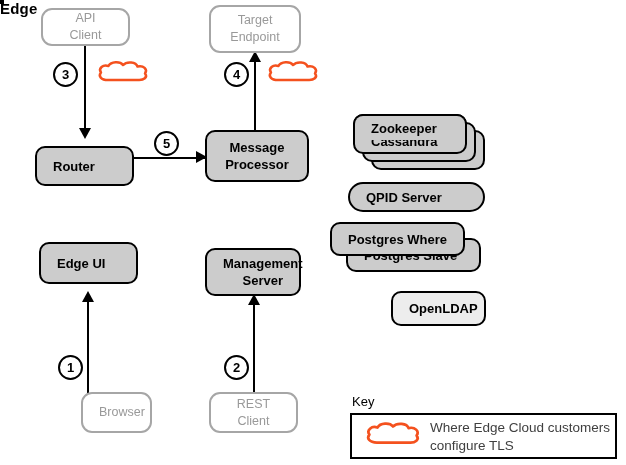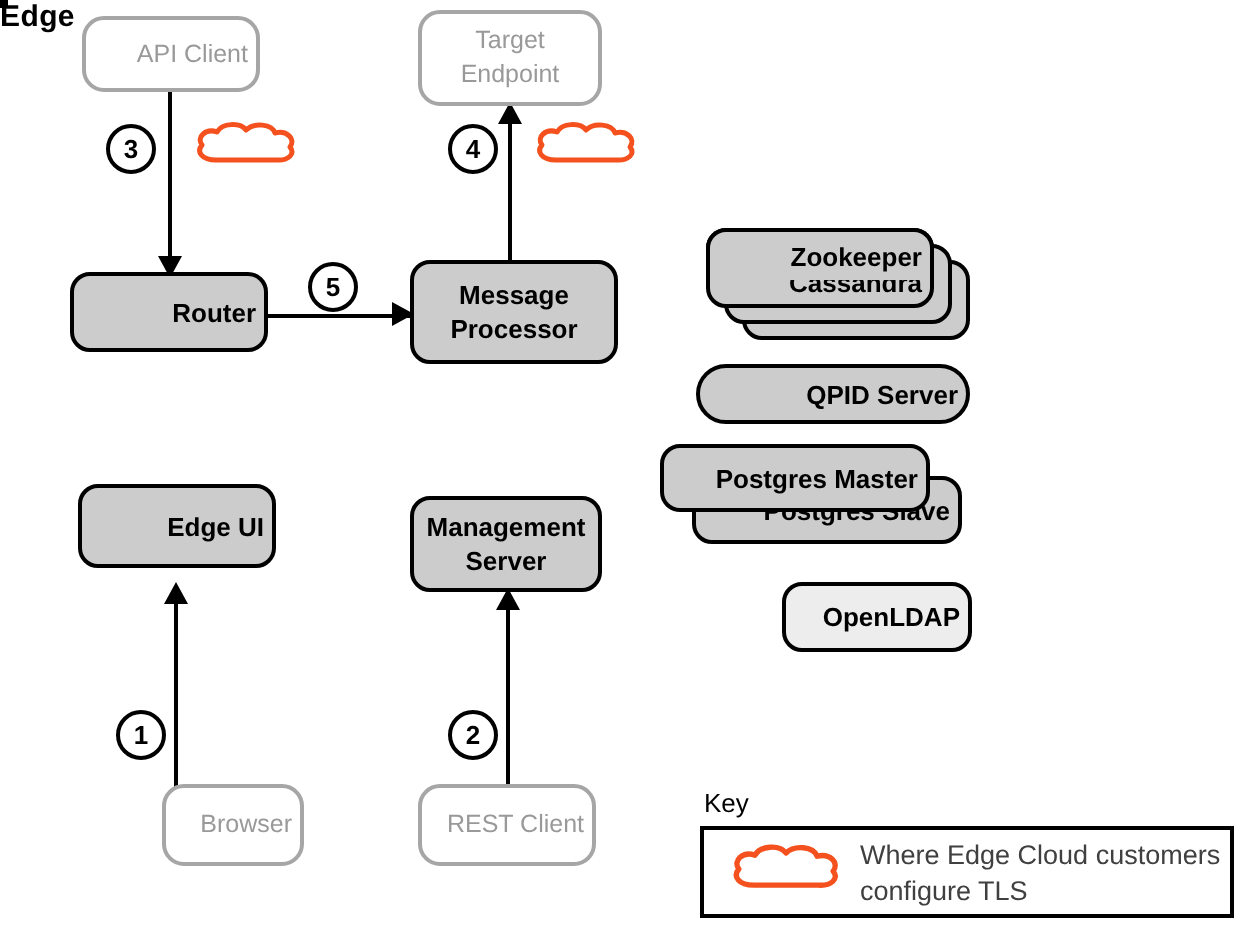--- a/index.html
+++ b/index.html
@@ -19,30 +19,30 @@
     background: #ffffff;
     overflow: hidden;
   }
 
   
   .node {
     position: absolute;
     box-sizing: border-box;
     display: flex;
     align-items: center;
-    justify-content: flex-end;
+    justify-content: flex-start;
     text-align: center;
     border-radius: 10px;
     font-weight: bold;
     font-size: 13px;
     line-height: 17px;
     color: #000000;
     background: #cccccc;
     border: 2px solid #000000;
-    padding: 0 4px;
+    padding: 0 16px;
   }
   .node.external {
     background: #ffffff;
     border: 2px solid #a6a6a6;
     color: #999999;
     font-weight: normal;
     font-size: 12.5px;
     border-radius: 11px;
   }
   .node.light {
@@ -168,21 +168,21 @@
   </div>
 
   <div class="node external" style="left:37px; top:392px; width:71px; height:41px;margin-left:44px;">
     <span>Browser</span>
   </div>
 
   <div class="node external" style="left:209px; top:392px; width:89px; height:41px;">
     <span>REST Client</span>
   </div>
 
-  <div class="node" style="left:35px; top:136px; width:99px; height:40px;">
+  <div class="node" style="left:35px; top:146px; width:99px; height:40px;">
     <span>Router</span>
   </div>
 
   <div class="node" style="left:205px; top:130px; width:104px; height:52px;">
     <span>Message Processor</span>
   </div>
 
   <div class="node" style="left:39px; top:242px; width:99px; height:42px;">
     <span>Edge UI</span>
   </div>
@@ -201,21 +201,21 @@
   </div>
 
   <div class="node" style="left:353px; top:114px; width:114px; height:26px; z-index:4; border-bottom:none; border-radius:10px 10px 0 0;">
     <span>Zookeeper</span>
   </div>
 
   <div class="node" style="left:346px; top:238px; width:135px; height:34px; z-index:1;">
     <span>Postgres Slave</span>
   </div>
   <div class="node" style="left:330px; top:222px; width:135px; height:34px; z-index:2;">
-    <span>Postgres Master</span>
+    <span>Postgres Where</span>
   </div>
 
   <div class="node light" style="left:391px; top:291px; width:95px; height:35px;">
     <span>OpenLDAP</span>
   </div>
 
   <div class="step" style="left:53px; top:62px;">
     <span>3</span>
   </div>
   <div class="step" style="left:224px; top:62px;">

